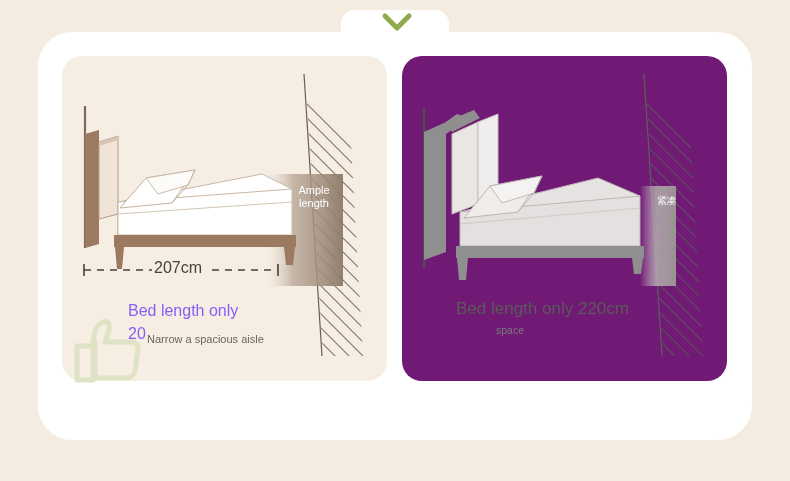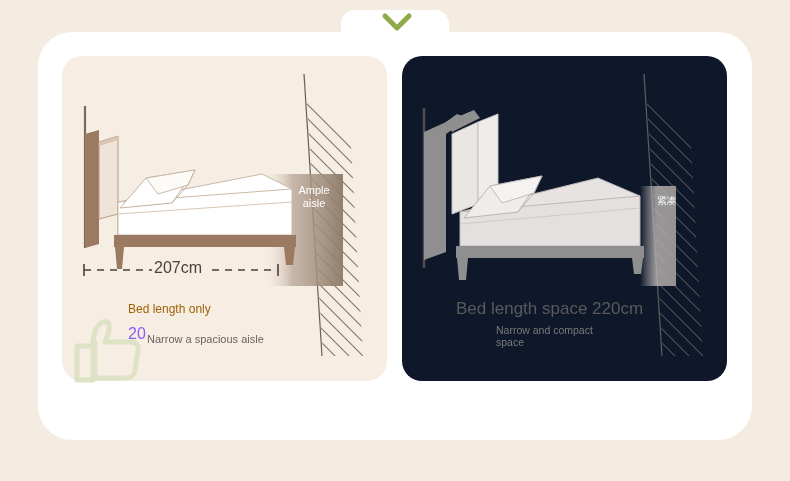--- a/index.html
+++ b/index.html
@@ -77,21 +77,21 @@
     overflow: hidden;
   }
   .panel-left {
     left: 62px;
     width: 325px;
     background: #f6ede3;
   }
   .panel-right {
     left: 402px;
     width: 325px;
-    background: #0f172a;
+    background: #701a75;
   }
 
   
   .wall {
     position: absolute;
     top: 0;
     height: 100%;
     width: 90px;
   }
   .wall-left  { right: 8px; }
@@ -131,22 +131,22 @@
     letter-spacing: -0.5px;
     opacity: .92;
     z-index: 6;
   }
 
   
   .cap-title-left {
     position: absolute;
     left: 128px;
     top: 302px;
-    font-size: 12px;
-    color: #a16207;
+    font-size: 16px;
+    color: #8b5cf6;
     font-family: "Liberation Sans", sans-serif;
     white-space: nowrap;
   }
   .cap-num-left {
     position: absolute;
     left: 128px;
     top: 325px;
     font-size: 16px;
     color: #8b5cf6;
     font-family: "Liberation Sans", sans-serif;
@@ -280,21 +280,21 @@
         <line x1="216" y1="208" x2="216" y2="220" stroke="#4a423a" stroke-width="1.6"></line>
         <line x1="22" y1="214" x2="90" y2="214" stroke="#4a423a" stroke-width="1.6" stroke-dasharray="7 6"></line>
         <line x1="150" y1="214" x2="216" y2="214" stroke="#4a423a" stroke-width="1.6" stroke-dasharray="7 6"></line>
       </g>
     </svg>
 
     <div style="position:absolute;left:92px;top:203px;font-size:16px;color:#4a423a;">207cm</div>
 
     <div class="ample-space">
       <div>Ample</div>
-      <div>aisle</div>
+      <div>length</div>
     </div>
   </div>
 
   <svg class="thumb" viewBox="0 0 78 74">
     <path d="M20 30 C20 22 24 12 30 10 C35 8 37 12 36 18 C35 24 32 28 32 30 L58 30
              C64 30 66 34 65 38 L62 58 C61 64 58 66 52 66 L22 66 L22 30 Z" fill="none" stroke="#dde3c4" stroke-width="5" stroke-linejoin="round"></path>
     <path d="M4 34 L20 34 L20 68 L4 68 Z" fill="none" stroke="#dde3c4" stroke-width="5" stroke-linejoin="round"></path>
   </svg>
 
   <div class="cap-title-left">Bed length only</div>
@@ -367,19 +367,18 @@
       <path d="M230 202 L241 202 L239 218 L232 218 Z" fill="#8f8f8f"></path>
 
       <path d="M62 162 L88 130 L140 120 L116 156 Z" fill="#efecea" stroke="#b9b5b2" stroke-width="1"></path>
       <path d="M88 130 L140 120 L132 137 L100 147 Z" fill="#f5f3f1" stroke="#b9b5b2" stroke-width="0.9"></path>
       <path d="M116 156 L132 137 L140 120" fill="none" stroke="#b9b5b2" stroke-width="0.9"></path>
     </svg>
 
     <div class="compact-space">紧凑</div>
   </div>
 
-  <div class="cap-title-right">Bed length space 220cm</div>
+  <div class="cap-title-right">Bed length only 220cm</div>
   <div class="cap-sub-right">
-    <div>Narrow and compact</div>
     <div>space</div>
   </div>
 
 </div>
 
 </body></html>

